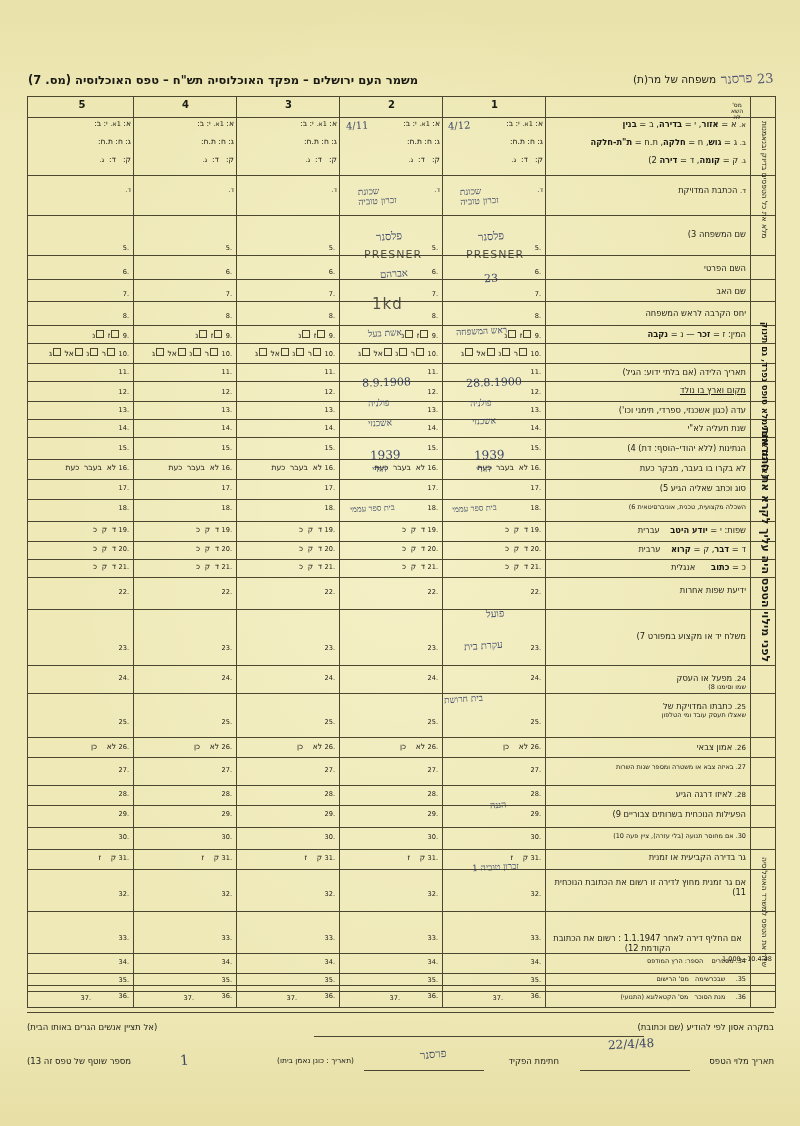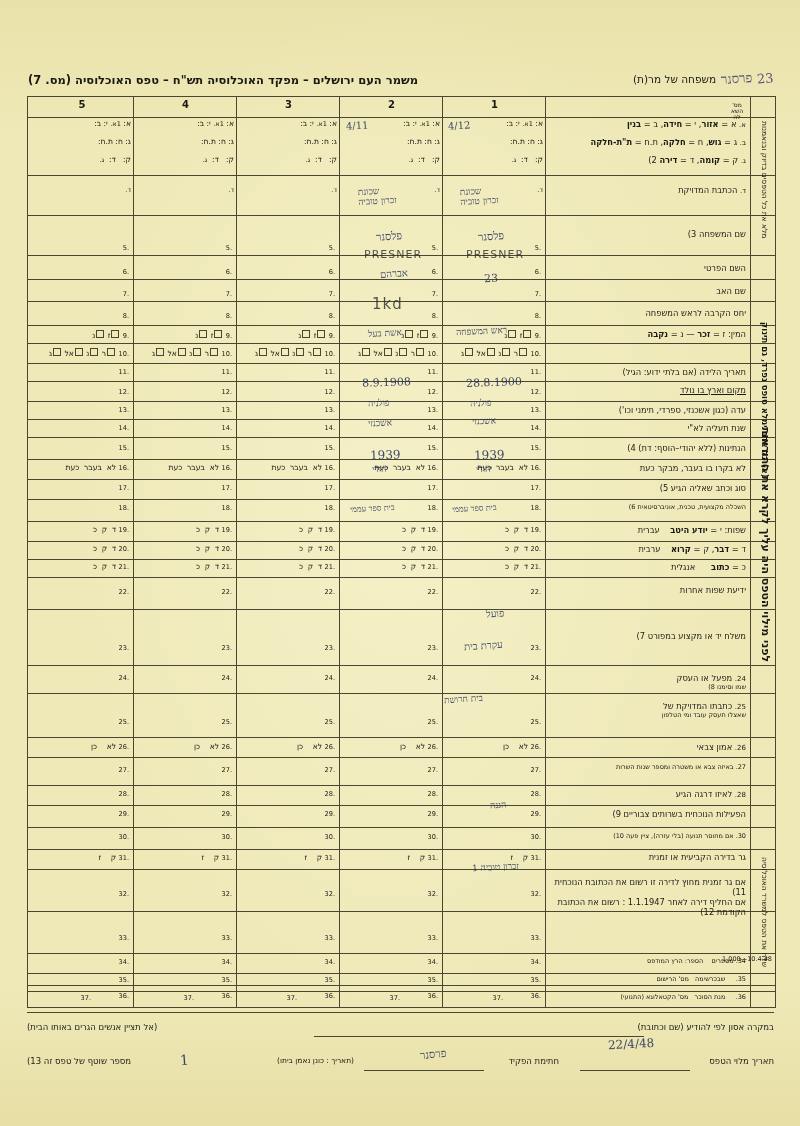--- a/index.html
+++ b/index.html
@@ -186,21 +186,21 @@
     <div class="hline" style="top:888px;"></div>
 
     <div class="side-strip">
       <div class="vtext" style="top:24px;right:7px;">מלא את כל הטפסים בדיוק ובנאמנות</div>
       <div class="vtext med" style="top:225px;right:6px;">(א) כל אדם ימלא טופס נפרד, גם תינוק</div>
       <div class="vtext big" style="top:330px;right:4px;">לפני מילוי הטפס היה עליך לקרא את ההוראות</div>
       <div class="vtext" style="top:760px;right:7px;">שלח את הטפס למשרד האוכלוסיה</div>
     </div>
 
     <div class="qcol">
-      <div class="qrow" style="top:22px;"><span class="qnum">א.</span> א = <b>אזור</b>, י = <b>חידה</b>, ב = <b>בנין</b></div>
+      <div class="qrow" style="top:22px;"><span class="qnum">א.</span> א = <b>אזור</b>, י = <b>בדירה</b>, ב = <b>בנין</b></div>
       <div class="qrow" style="top:40px;"><span class="qnum">ב.</span> ג = <b>גוש</b>, ח = <b>חלקה</b>, ת.ח = <b>ת"ת-חלקה</b></div>
       <div class="qrow" style="top:58px;"><span class="qnum">ג.</span> ק = <b>קומה</b>, ד = <b>דירה</b> 2)</div>
       <div class="qrow" style="top:88px;"><span class="qnum">ד.</span> הכתבת המדויקת</div>
       <div class="qrow" style="top:132px;">שם המשפחה 3)</div>
       <div class="qrow" style="top:166px;">השם הפרטי</div>
       <div class="qrow" style="top:189px;">שם האב</div>
       <div class="qrow" style="top:211px;">יחס הקרבה לראש המשפחה</div>
       <div class="qrow" style="top:232px;">המין: ז = <b>זכר</b> — נ = <b>נקבה</b></div>
       <div class="qrow" style="top:270px;">תאריך הלידה (אם בלתי ידוע: הגיל)</div>
       <div class="qrow" style="top:288px;text-decoration:underline;">מקום וארץ בו נולד</div>
@@ -223,21 +223,21 @@
       <div class="qrow" style="top:666px;">
           <span class="qsmall">27. באיזה צבא או משטרה ומספר שנות השרות</span>
         </div>
       <div class="qrow" style="top:692px;"><span class="qnum">28.</span> לאיזו דרגה הגיע</div>
       <div class="qrow" style="top:712px;">הפעילות הנוכחית בשרותים צבוריים 9)</div>
       <div class="qrow" style="top:735px;">
           <span class="qsmall">30. אם מחוסר תנועה (בלי עזרה), ציין פעה 10)</span>
         </div>
       <div class="qrow" style="top:755px;">גר בדירה הקביעית או זמנית</div>
       <div class="qrow" style="top:780px;">אם גר זמנית מחוץ לדירה זו רשום את הכתובת הנוכחית 11)</div>
-      <div class="qrow" style="top:800px;">אם החליף דירה לאחר 1.1.1947 : רשום את הכתובת הקודמת 12)</div>
+      <div class="qrow" style="top:836px;text-align:center;">אם החליף דירה לאחר 1.1.1947 : רשום את הכתובת הקודמת 12)</div>
       <div class="qrow" style="top:860px;">
           <span class="qsmall">34. מספרים &nbsp;&nbsp; הספר: הרץ המודפס</span>
         </div>
       <div class="qrow" style="top:878px;">
           <span class="qsmall">35. &nbsp;&nbsp;&nbsp; שבכרשימה &nbsp; מס' הרישום</span>
         </div>
       <div class="qrow" style="top:896px;">
           <span class="qsmall">36. &nbsp;&nbsp;&nbsp; מנת הסוכר &nbsp; מס' הקטאלוגא (התנועי)</span>
         </div>
 

